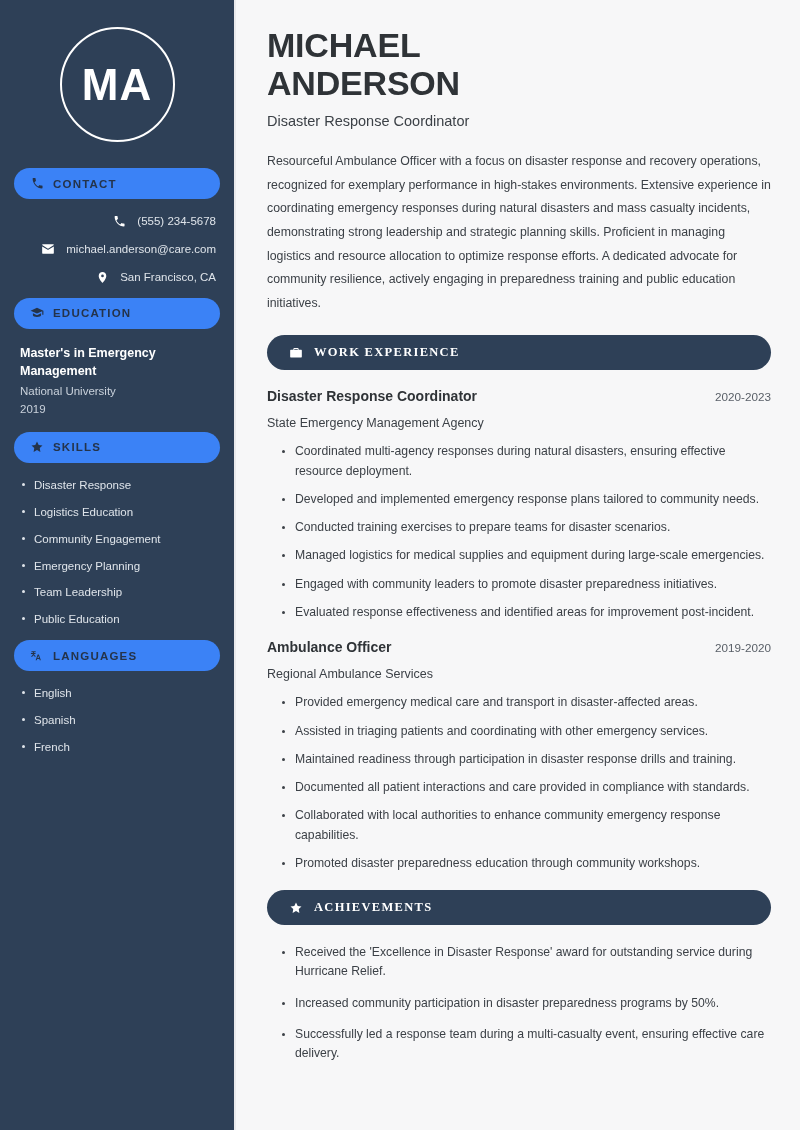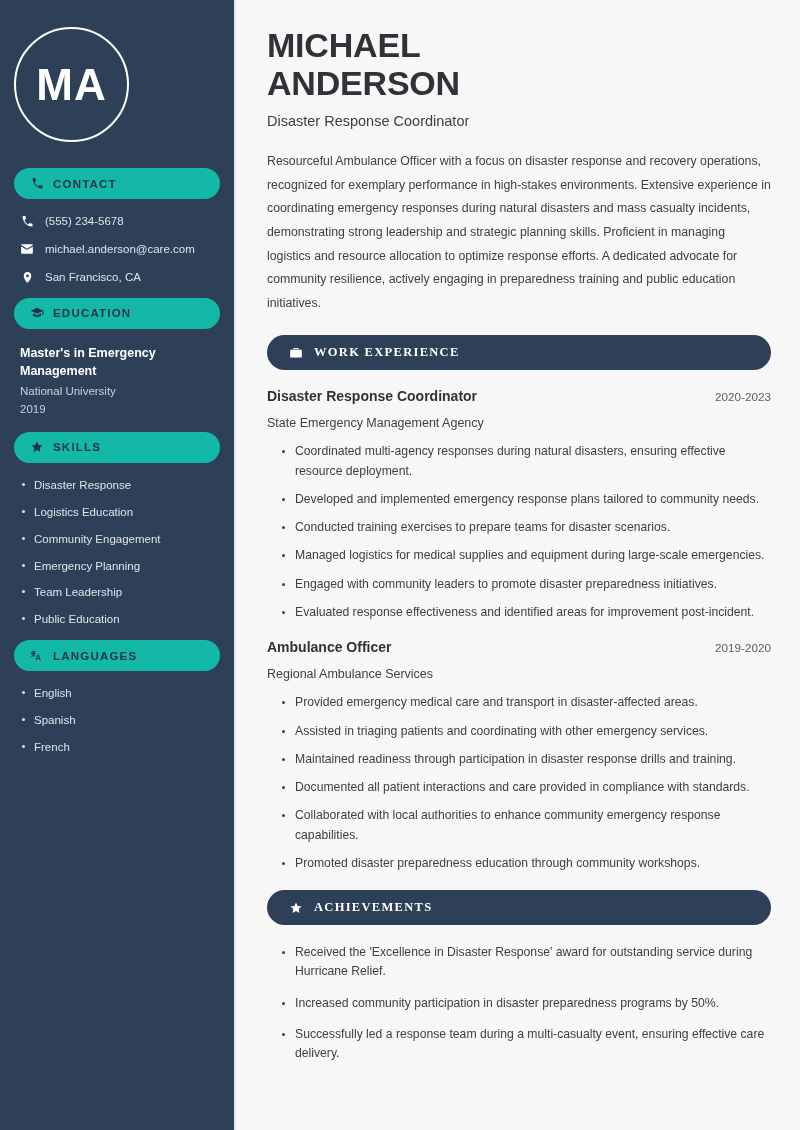--- a/index.html
+++ b/index.html
@@ -26,40 +26,40 @@
     width: 236px;
     flex: 0 0 236px;
     background: #2e4057;
     padding: 0 14px;
     border-right: 2px solid #e9e9ec;
     position: relative;
   }
 
   .avatar-wrap {
     display: flex;
-    justify-content: flex-start;
+    justify-content: center;
     padding-top: 27px;
     padding-bottom: 26px;
   }
   .avatar {
     width: 115px;
     height: 115px;
     border-radius: 50%;
     border: 2px solid #ffffff;
     display: flex;
     align-items: center;
     justify-content: center;
     color: #ffffff;
     font-size: 44px;
     font-weight: 700;
     letter-spacing: 1px;
   }
 
   .pill {
-    background: #14b8a6;
+    background: #3b82f6;
     border-radius: 999px;
     height: 31px;
     display: flex;
     align-items: center;
     padding: 12px 16px;
     gap: 9px;
     margin-bottom: 15px;
   }
   .pill-label {
     color: #24334a;
@@ -76,20 +76,21 @@
     color: #24334a;
   }
   .pill-icon svg { display: block; }
 
   .contact-list { padding: 0 4px 0 6px; }
   .contact-row {
     display: flex;
     align-items: center;
     gap: 11px;
     margin-bottom: 13px;
+    justify-content: flex-end;
   }
   .contact-icon {
     width: 14px;
     height: 14px;
     flex: 0 0 14px;
     display: flex;
     align-items: center;
     justify-content: center;
     color: #ffffff;
   }

